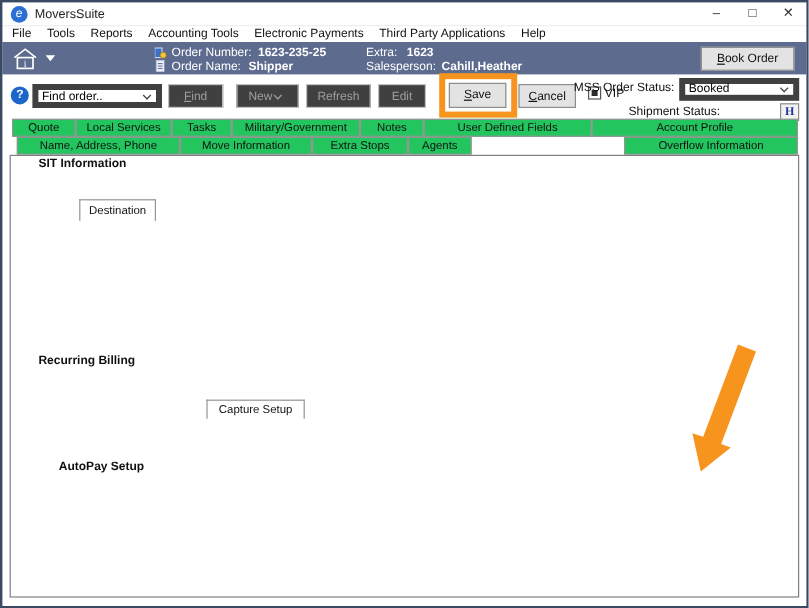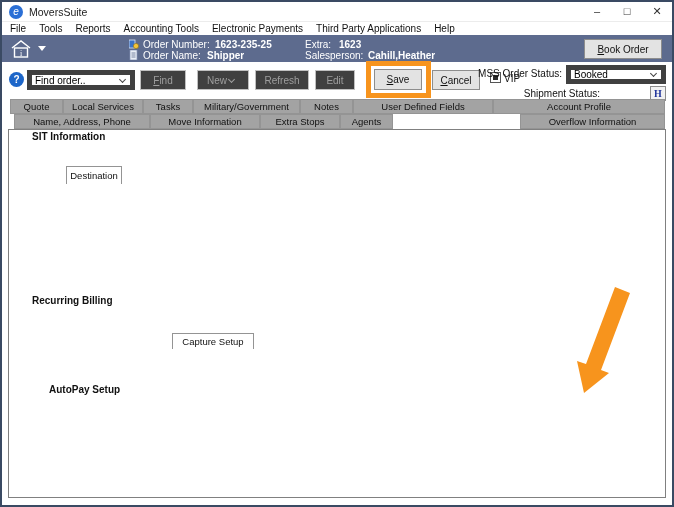--- a/index.html
+++ b/index.html
@@ -52,21 +52,21 @@
   .tri-up { width:0; height:0; border-left:3px solid transparent; border-right:3px solid transparent;
             border-bottom:4px solid #444; }
   .tri-dn { width:0; height:0; border-left:3px solid transparent; border-right:3px solid transparent;
             border-top:4px solid #444; }
   .cb { position:absolute; width:11px; height:11px; background:#fff; border:1px solid #555; }
   .cb.checked::after { content:"✓"; position:absolute; left:0px; top:-2px; font-size:10px; color:#1a1a1a; }
   .cb.mixed::after { content:""; position:absolute; inset:2px; background:#2b2b2b; }
   .radio { position:absolute; width:10px; height:10px; border-radius:50%; border:1px solid #555; background:#fff; }
   .radio.sel::after { content:""; position:absolute; inset:2px; border-radius:50%; background:#1a1a1a; }
   
-  .tab { position:absolute; background:#a3a3a3; border:1px solid #949494; font-size:9.5px; color:#111;
+  .tab { position:absolute; background:#22c55e; border:1px solid #949494; font-size:9.5px; color:#111;
          display:flex; align-items:center; justify-content:center; white-space:nowrap; cursor:default; }
   .tab.active { background:#fff; border-bottom:none; z-index:6; }
   
   .content { position:absolute; left:8px; top:129px; width:658px; height:369px; background:#fff;
              border:1px solid #808080; z-index:1; }
   .panel { position:absolute; background:#fff; border:1px solid #a8a8a8; }
   .groupbox { position:absolute; border:1px solid #b4b4b4; border-radius:2px; background:#fff; }
   .grouptitle { position:absolute; font-size:10px; font-weight:bold; color:#111; background:#fff;
                 padding:0 3px; z-index:4; white-space:nowrap; }
   .smallbtn { position:absolute; background:#e3e3e3; border:1px solid #8d8d8d; font-size:9px; color:#222;
@@ -189,21 +189,21 @@
 
   <div class="content"></div>
 
   <div class="groupbox" style="left:24px; top:136px; width:626px; height:158px;"></div>
   <span class="grouptitle" style="left:29px; top:131px;">SIT Information</span>
 
   <span class="lbl" style="left:31px; top:150px;">SIT Discount:</span>
   <div class="txt" style="left:78px; top:146px; width:55px; height:17px;"></div>
 
   <div class="tab" style="left:30px; top:166px; width:36px; height:18px;">Origin</div>
-  <div class="tab active" style="left:66px; top:166px; width:56px; height:18px;">Destination</div>
+  <div class="tab active" style="left:66px; top:166px; width:64px; height:18px;">Destination</div>
   <div class="panel" style="left:28px; top:183px; width:616px; height:105px;"></div>
 
   <span class="lbl lbl9" style="left:36px; top:187px;">Authorization:</span>
   <div class="txt" style="left:36px; top:198px; width:100px; height:17px;"></div>
   <span class="lbl lbl9" style="left:146px; top:187px;">Days:</span>
   <div class="txt" style="left:146px; top:198px; width:28px; height:17px;"></div>
   <span class="lbl lbl9" style="left:192px; top:187px;">SIT Expiration:</span>
   <div class="combo" style="left:192px; top:198px; width:58px; height:17px;">
     <span class="cv"></span>
       <span class="chev"></span>

